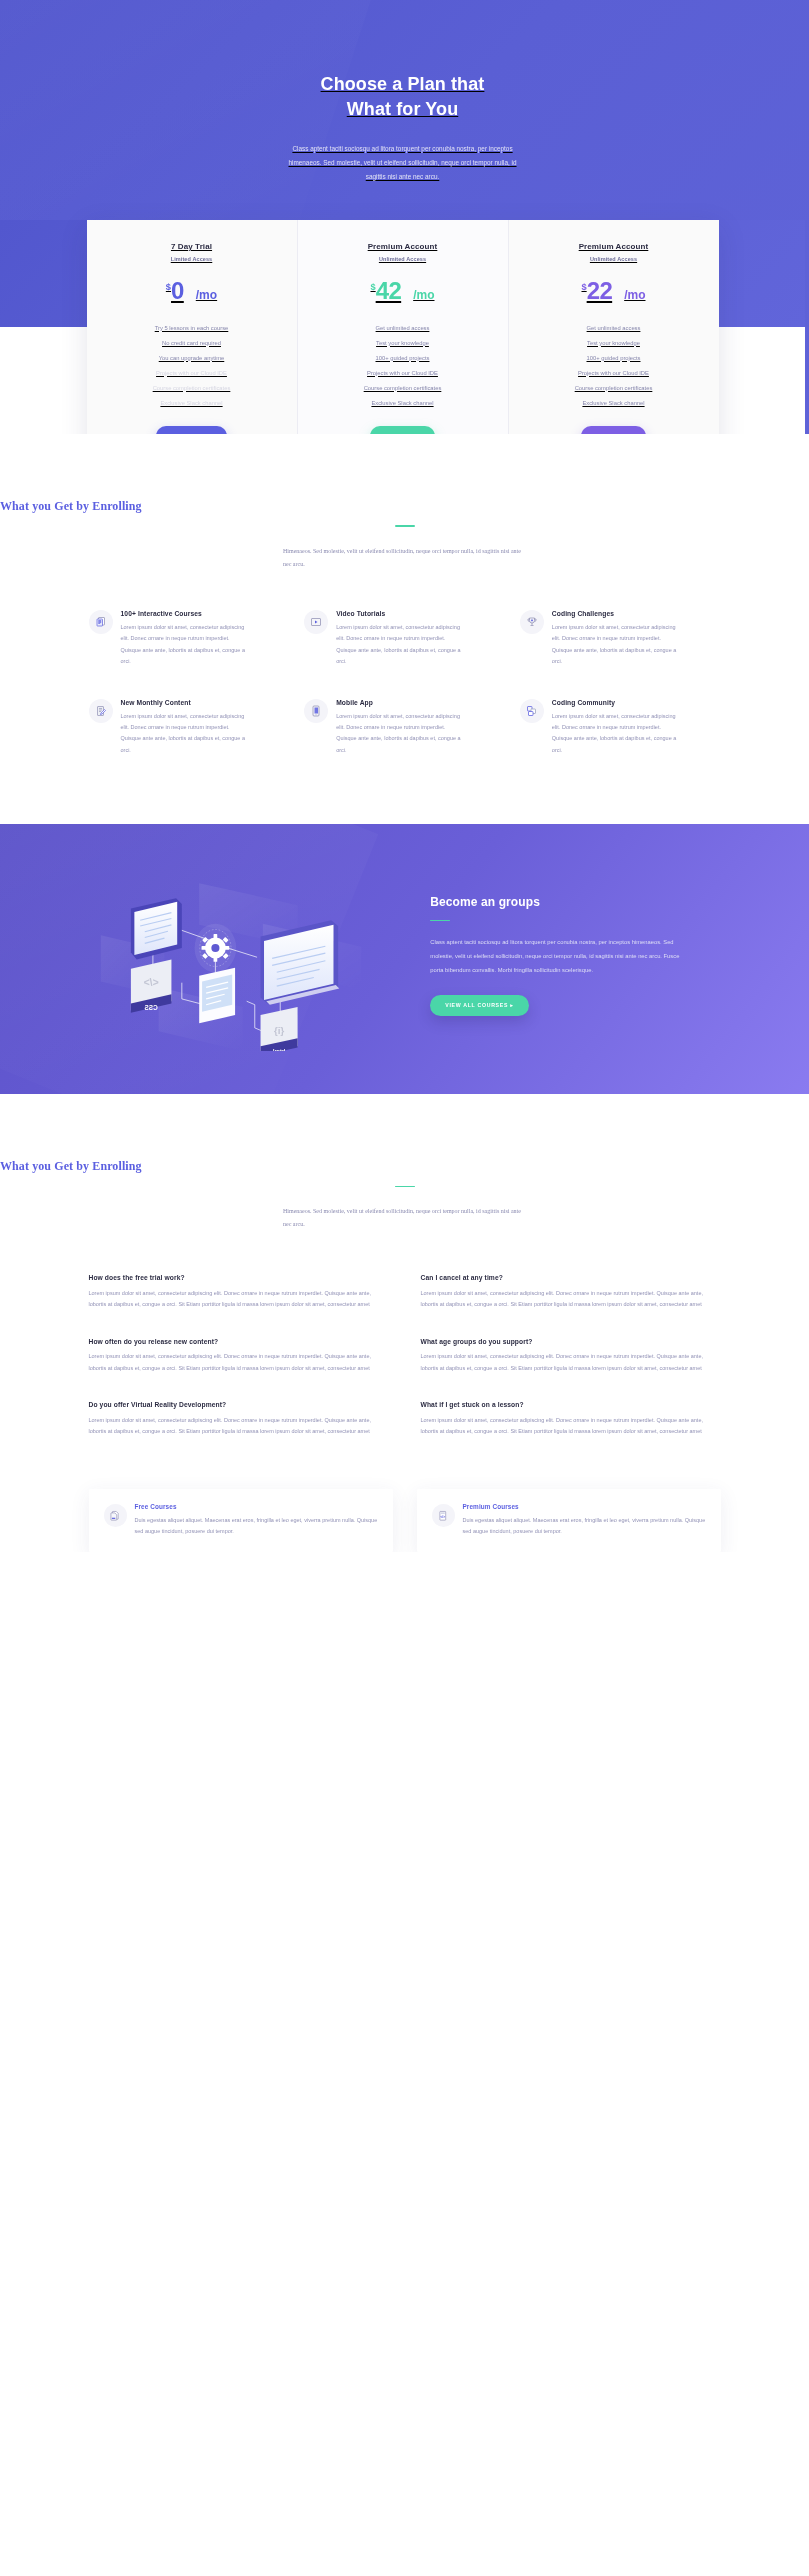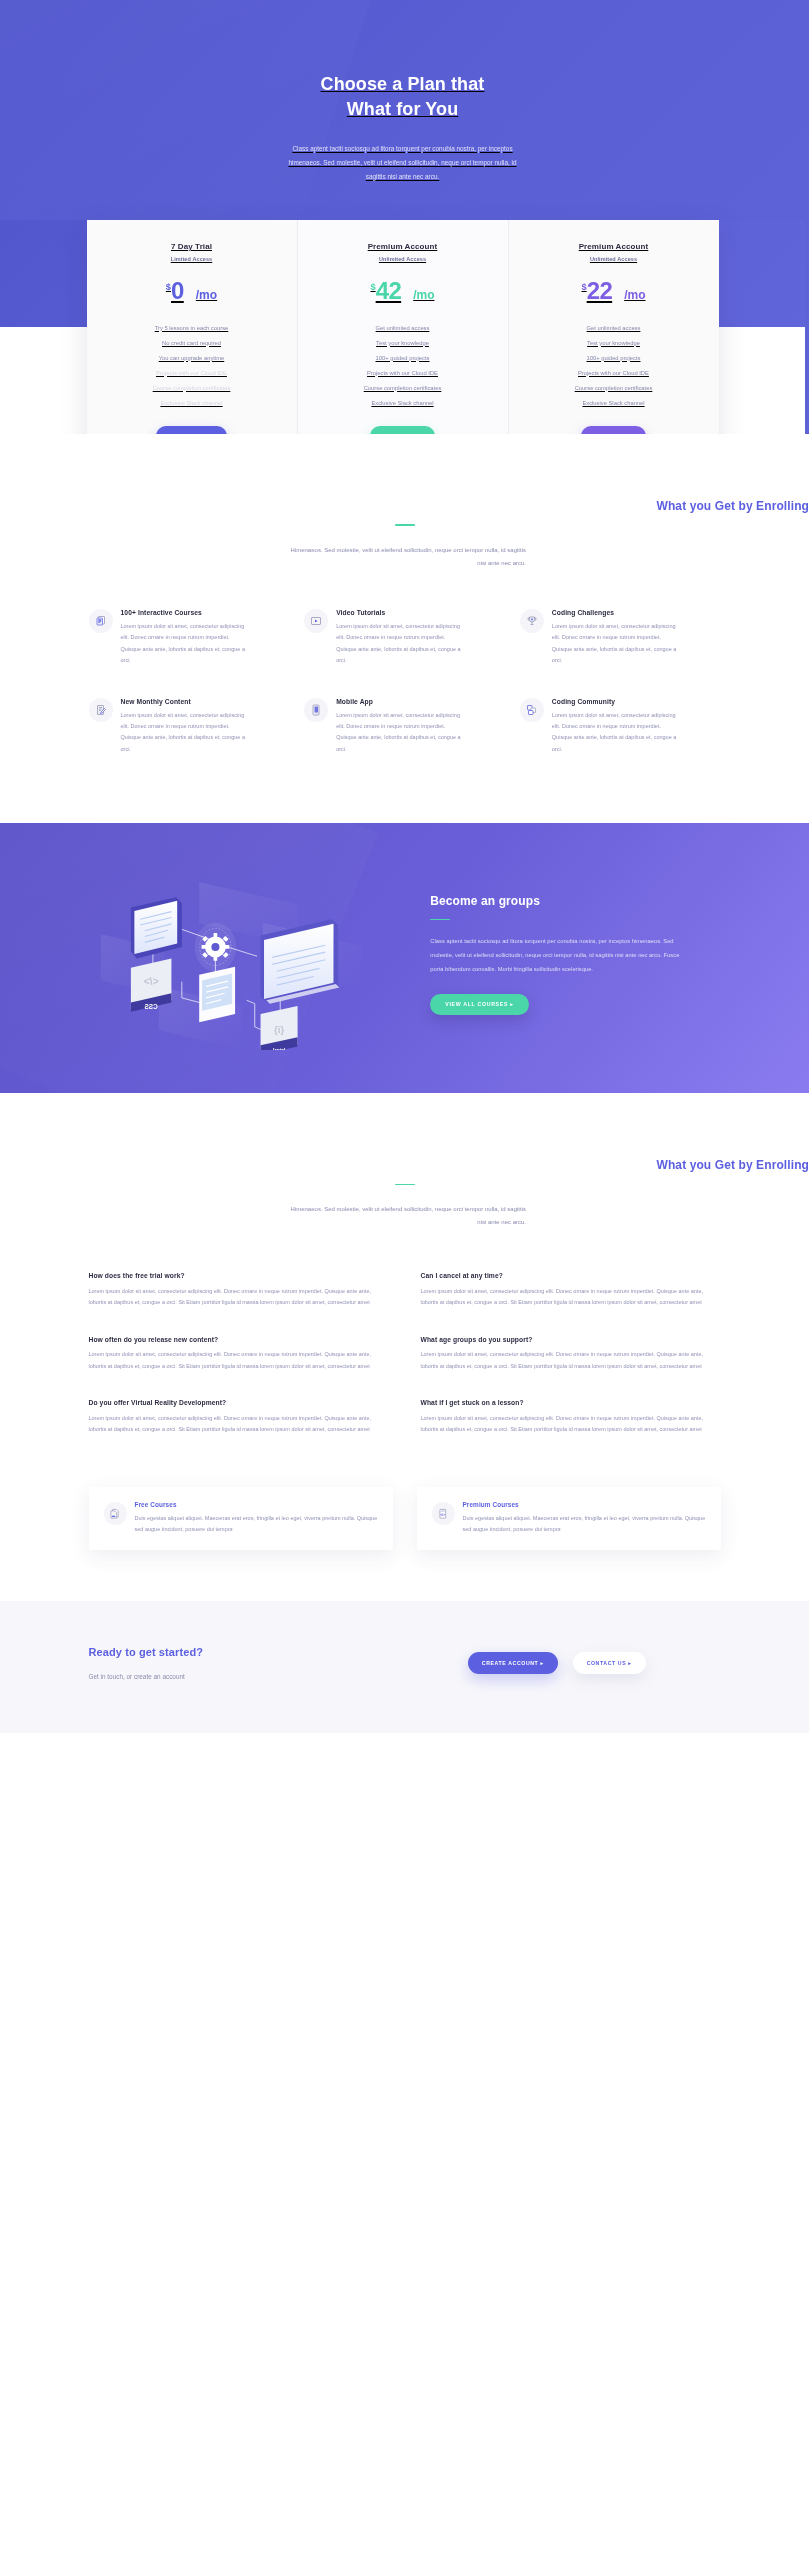--- a/index.html
+++ b/index.html
@@ -70,21 +70,21 @@
   .p-btn{
     display:inline-block;border:none;border-radius:12.8px;color:#fff;
     font-size:5.2px;font-weight:700;letter-spacing:0.6px;padding:7px 12.8px;
     cursor:pointer;font-family:"Liberation Sans",sans-serif;
   }
   .btn-violet{background:#5b5fe0;box-shadow:0 4.6px 11.6px rgba(91,95,224,.32);}
   .btn-green{background:#4ad6a8;box-shadow:0 4.6px 11.6px rgba(74,214,168,.35);}
   .btn-purple{background:#7d5fe4;box-shadow:0 4.6px 11.6px rgba(125,95,228,.32);}
 
   
-  .sec-head{text-align:right;}
+  .sec-head{text-align:left;font-family:Liberation Serif, serif;}
   .sec-head h2{font-size:12px;font-weight:700;color:#5b5fe0;letter-spacing:0.1px;}
   .rule{width:20px;height:1.7px;background:#4ad6a8;margin:11.6px auto 0;border-radius:1.2px;}
   .sec-head p{
     font-size:6px;color:#8a8ab0;line-height:2.3;max-width:243px;margin:17.4px auto 0;
   }
 
   
   .features-sec{padding:65px 0 68px;background:#fff;}
   .feat-grid{
     width:632px;margin:36px auto 0;display:grid;grid-template-columns:repeat(3,1fr);
@@ -495,27 +495,15 @@
             </svg>
           </div>
           <div>
             <div class="c-t">Premium Courses</div>
             <div class="c-d">Duis egestas aliquet aliquet. Maecenas erat eros, fringilla et leo eget, viverra pretium nulla. Quisque sed augue tincidunt, posuere dui tempor.</div>
           </div>
         </div>
       </div>
   </section>
 
-  <section class="cta">
-    <div class="cta-inner">
-      <div class="cta-left">
-        <h2>Ready to get started?</h2>
-        <p>Get in touch, or create an account</p>
-      </div>
-      <div class="cta-btns">
-        <button class="cta-btn cta-primary">CREATE ACCOUNT ▸</button>
-        <button class="cta-btn cta-ghost">CONTACT US ▸</button>
-      </div>
-    </div>
-  </section>
 
 </div>
 
 
 </body></html>

